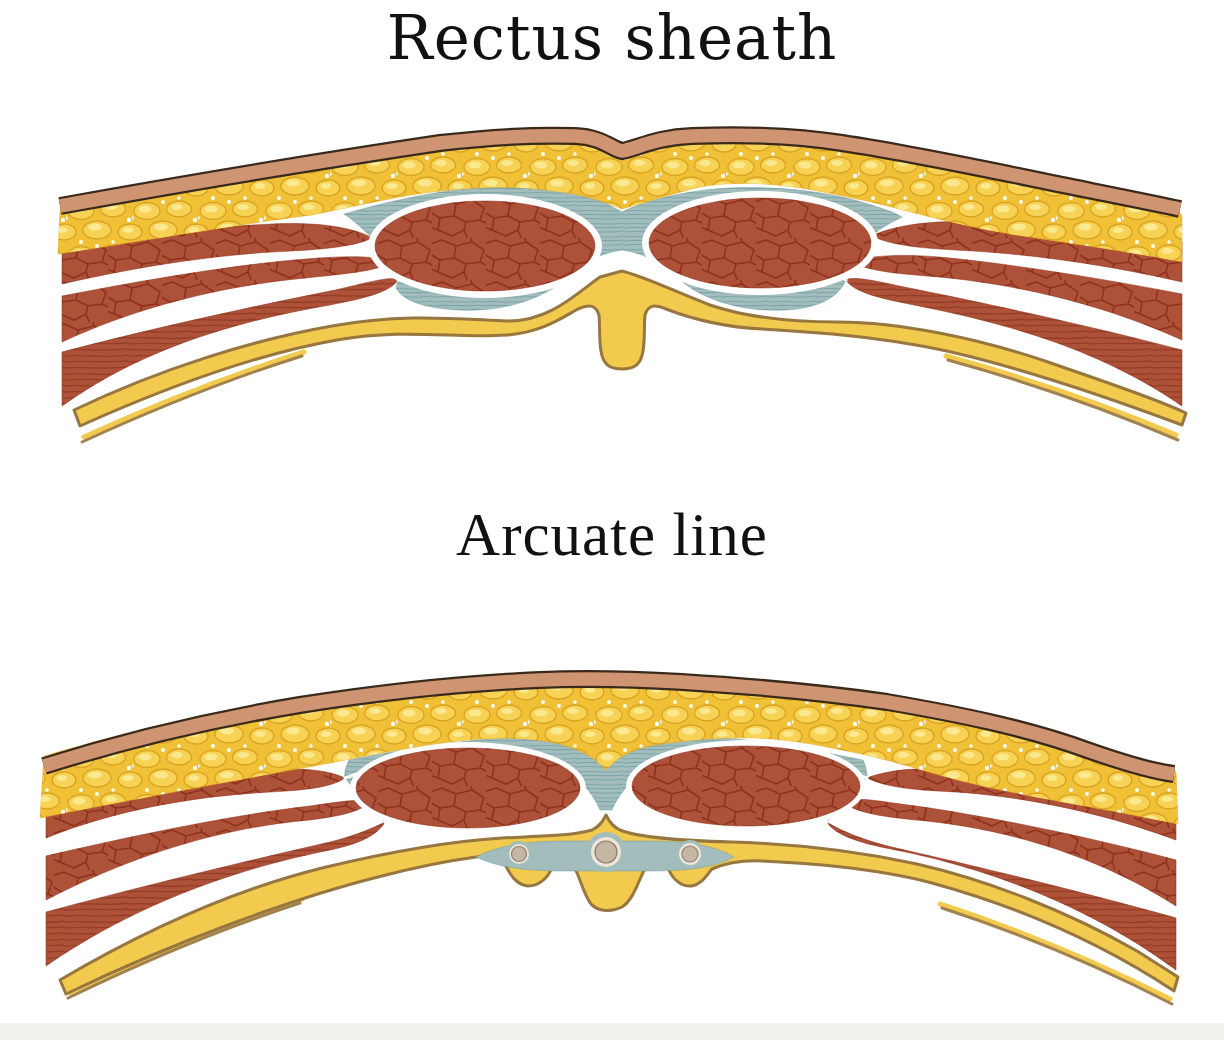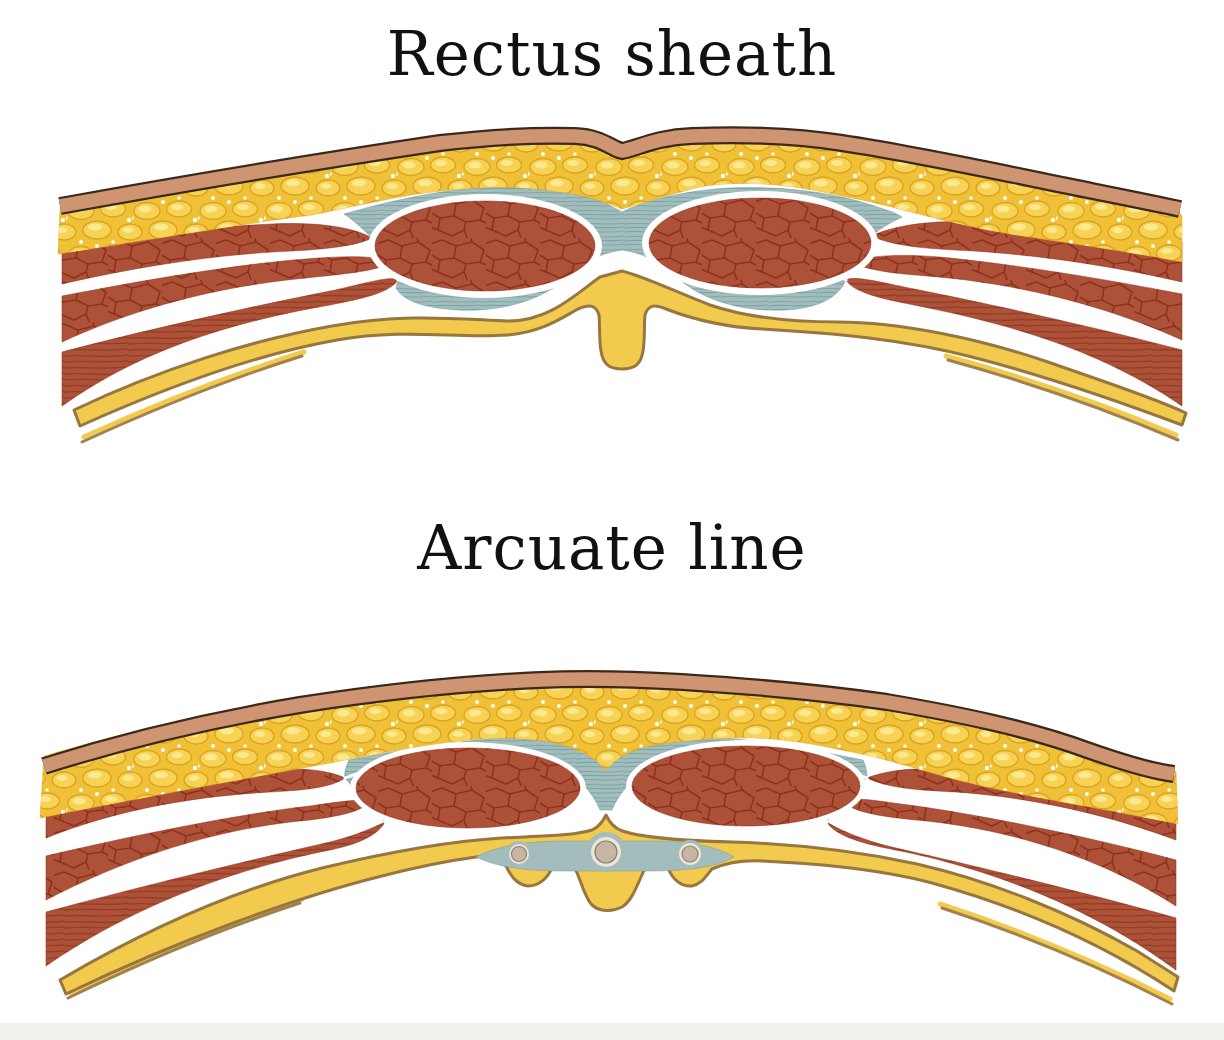--- a/index.html
+++ b/index.html
@@ -1,21 +1,21 @@
 <!DOCTYPE html>
 <html style="--title_color: #111111; --page_strip: #f2f0ec; --skin: #cf9472; --skin_outline: #3a2a1c; --fat_base: #f0c137; --fat_lobe: #f7d255; --fat_highlight: #fbe98f; --fat_crevice: #d9a21f; --fat_speck: #ffffff; --fascia: #a3bdbd; --fascia_stria: #6f9da0; --muscle: #ad5138; --muscle_crack: #8a2c18; --muscle_fiber: #8f3a22; --tan_line: #a1824f; --brown_line: #8a6b3e; --deep_line: #97763f; --deep_fat: #f2ca4d; --vessel_fill: #c6b6a6; --vessel_ring: #ece5d8; --vessel_edge: #8e7f6e; --halo: #ffffff;"><head>
 <meta charset="utf-8">
 <style>
   html,body{margin:0;padding:0;background:#ffffff;}
   .stage{position:relative;width:1224px;height:1040px;background:#ffffff;overflow:hidden;
          font-family:"DejaVu Serif","Liberation Serif",serif;}
   .panel-title{position:absolute;left:0;width:100%;text-align:center;margin:0;
                font-weight:500;font-size:61px;letter-spacing:1px;color:var(--title_color,#111);}
-  #title-rectus{top:18px;}
-  #title-arcuate{top:512px;}
+  #title-rectus{top:2px;}
+  #title-arcuate{top:500px;font-family:Liberation Serif, serif;}
   .panel-svg{position:absolute;left:0;}
   #svg-rectus{top:112px;}
   #svg-arcuate{top:660px;}
   .bottom-strip{position:absolute;left:0;bottom:0;width:100%;height:17px;background:var(--page_strip,#f2f0ec);}
 
   
   .skin-under{stroke:var(--skin_outline);stroke-width:18;fill:none;stroke-linecap:butt;}
   .skin-band{stroke:var(--skin);stroke-width:13.5;fill:none;stroke-linecap:butt;}
   .fat-fill{fill:var(--fat_base);stroke:var(--fat_crevice);stroke-width:1;stroke-opacity:.45;}
   .fat-overlay{fill:url(#fatP);stroke:none;}

